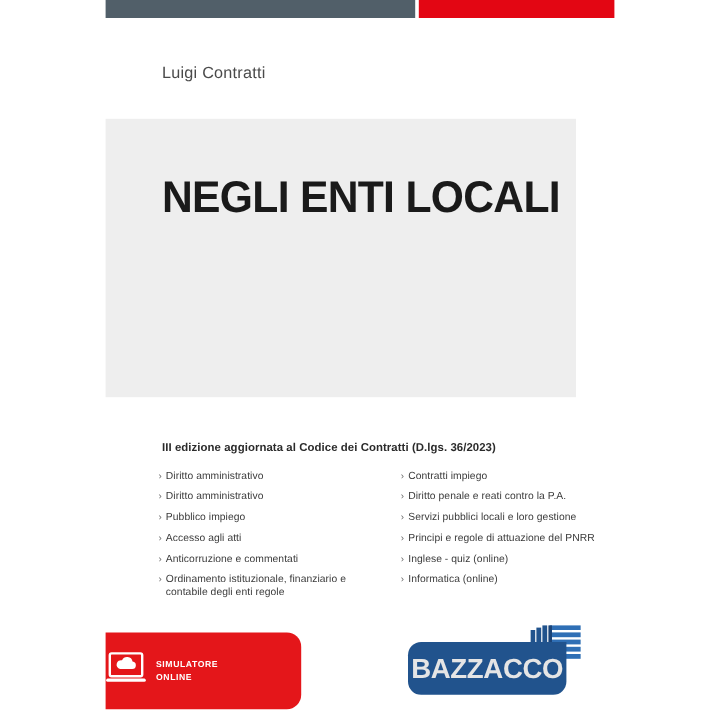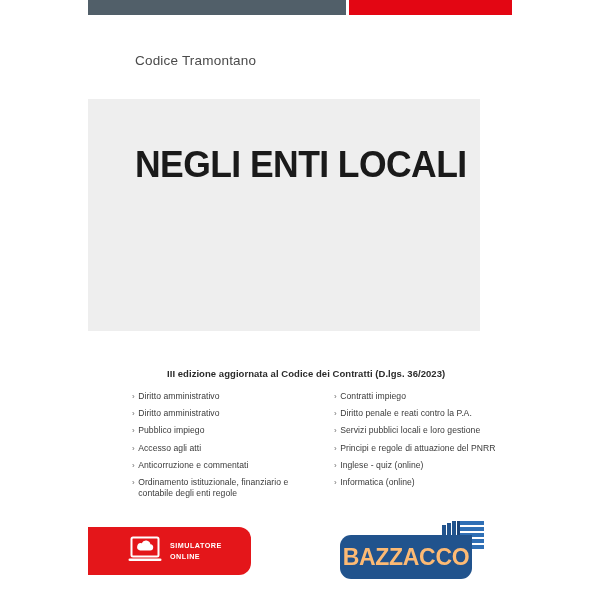--- a/index.html
+++ b/index.html
@@ -90,21 +90,20 @@
   }
 
   
   #edition {
     position: absolute;
     left: 47px; top: 368px;
     font-size: 9.5px;
     font-weight: 700;
     color: #2b2b2b;
     letter-spacing: 0.05px;
-    margin-left: 32px;
   }
 
   
   #topics {
     position: absolute;
     left: 44px; top: 391px;
     width: 378px;
     display: flex;
     gap: 26px;
   }
@@ -123,26 +122,25 @@
     font-size: 8px;
     margin-right: 3.5px;
     line-height: 1.5;
   }
   .topic-text { flex: 1; }
 
   
   #sim-badge {
     position: absolute;
     left: 0px; top: 527px;
-    width: 163px; height: 48px;
+    width: 163px; height: 64px;
     background: #e4161a;
     border-radius: 0 12px 12px 0;
     display: flex;
     align-items: center;
-    padding-left: 40px;
   }
   #sim-icon { flex: 0 0 auto; margin-right: 8px; }
   #sim-text {
     color: #ffffff;
     font-size: 7.2px;
     font-weight: 700;
     line-height: 1.55;
     letter-spacing: 0.5px;
   }
 
@@ -161,35 +159,35 @@
     position: absolute;
     left: 0px; top: 14px;
     width: 132px; height: 44px;
     background: #21538d;
     border-radius: 11px 0 11px 11px;
     display: flex;
     align-items: center;
     justify-content: center;
   }
   #logo-text {
-    color: #fdba74;
+    color: #e5e5e5;
     font-size: 23px;
     font-weight: 700;
     letter-spacing: -0.3px;
   }
 </style>
 </head>
 <body>
 
 <div id="cover">
 
   <div class="topbar topbar-dark"></div>
   <div class="topbar topbar-red"></div>
 
-  <div id="author">Codice Tramontano</div>
+  <div id="author">Luigi Contratti</div>
 
   <div id="title-panel"></div>
 
   <div id="title-block">
     <div class="title-line">
       <span class="t-black">NEGLI ENTI LOCALI</span>
     </div>
   </div>
 
   <div id="edition">III edizione aggiornata al Codice dei Contratti (D.lgs. 36/2023)</div>

